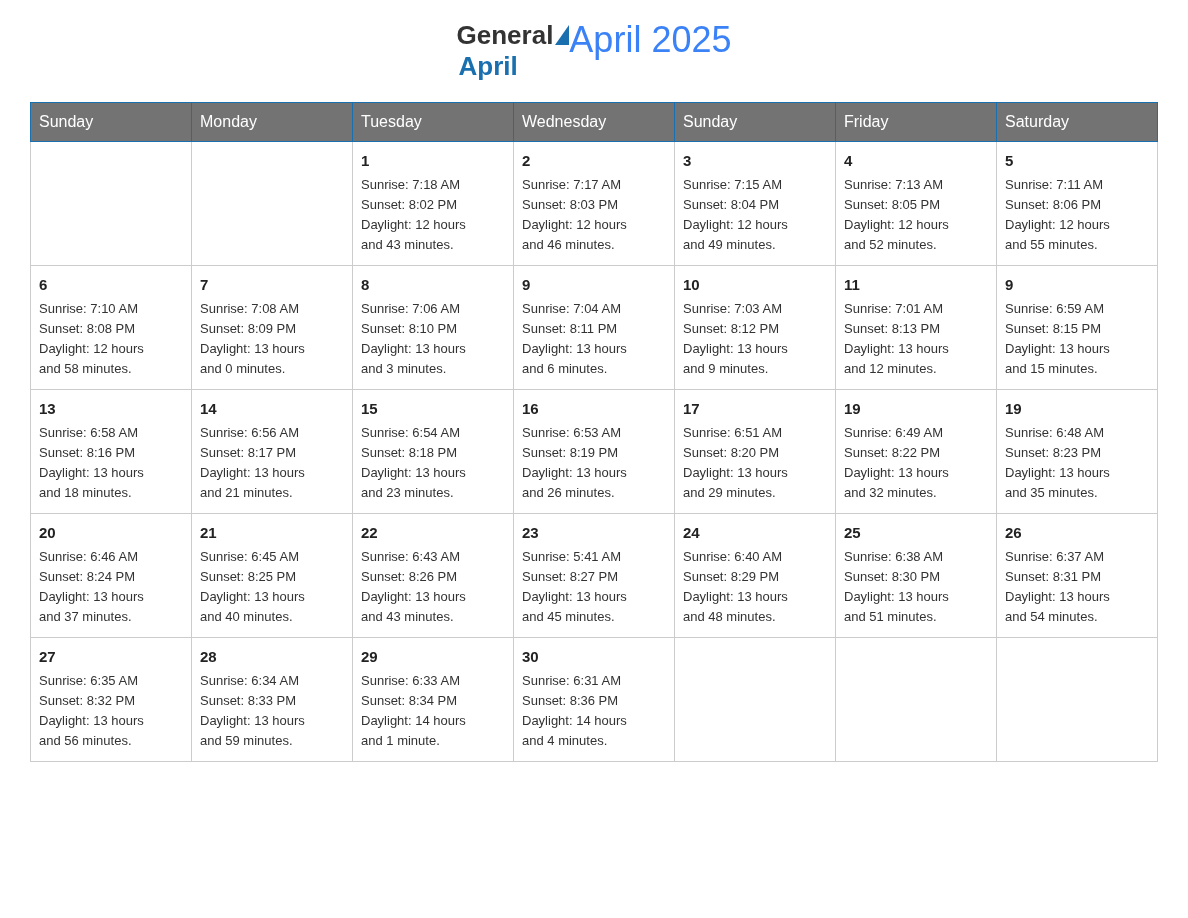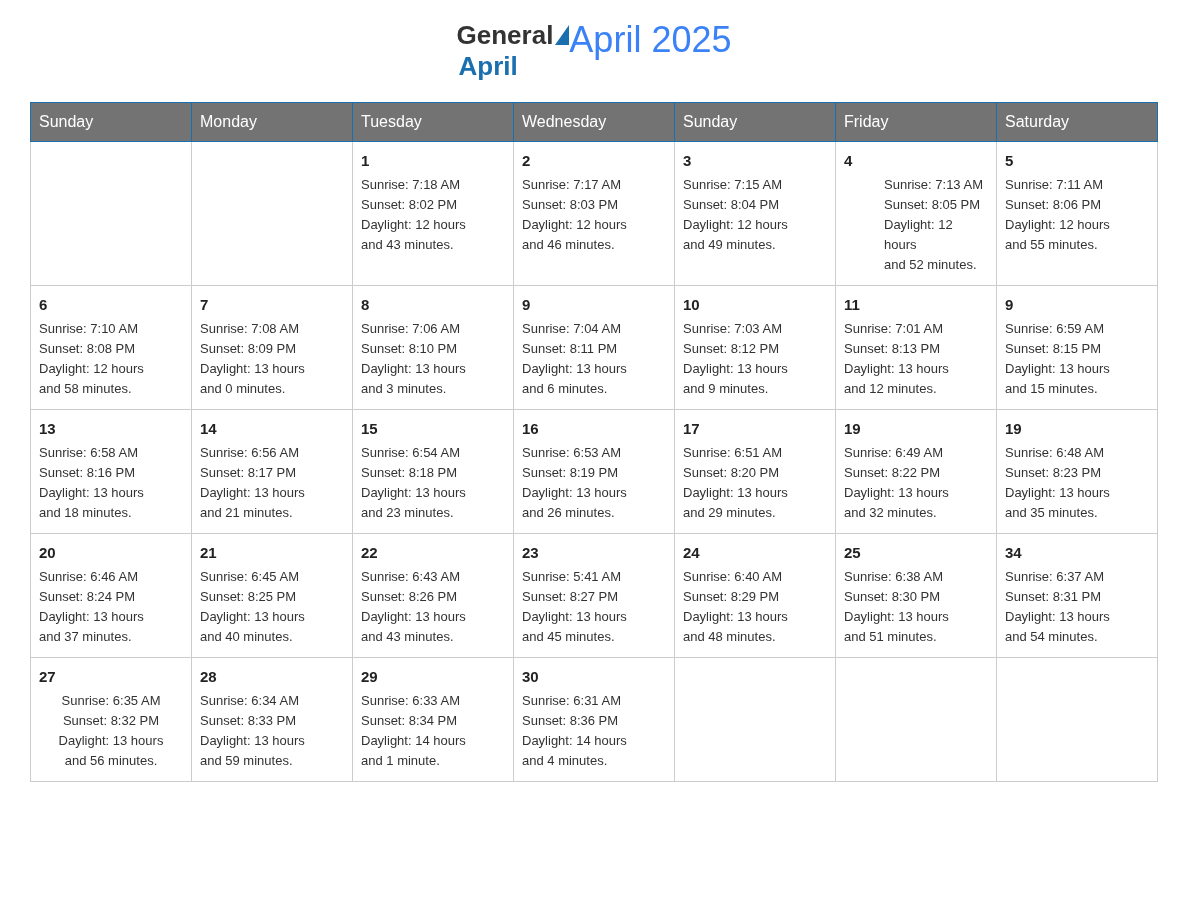--- a/index.html
+++ b/index.html
@@ -146,21 +146,21 @@
         </td>
         <td>
           <span class="day-number">3</span>
           <div class="day-info" style="white-space: pre-line;">Sunrise: 7:15 AM
 Sunset: 8:04 PM
 Daylight: 12 hours
 and 49 minutes.</div>
         </td>
         <td>
           <span class="day-number">4</span>
-          <div class="day-info" style="white-space: pre-line; margin-left: 40px;">Sunrise: 7:13 AM
+          <div class="day-info" style="white-space: pre-line;">Sunrise: 7:13 AM
 Sunset: 8:05 PM
 Daylight: 12 hours
 and 52 minutes.</div>
         </td>
         <td>
           <span class="day-number">5</span>
           <div class="day-info" style="white-space: pre-line;">Sunrise: 7:11 AM
 Sunset: 8:06 PM
 Daylight: 12 hours
 and 55 minutes.</div>
@@ -305,31 +305,31 @@
 and 48 minutes.</div>
         </td>
         <td>
           <span class="day-number">25</span>
           <div class="day-info" style="white-space: pre-line;">Sunrise: 6:38 AM
 Sunset: 8:30 PM
 Daylight: 13 hours
 and 51 minutes.</div>
         </td>
         <td>
-          <span class="day-number">34</span>
+          <span class="day-number">26</span>
           <div class="day-info" style="white-space: pre-line;">Sunrise: 6:37 AM
 Sunset: 8:31 PM
 Daylight: 13 hours
 and 54 minutes.</div>
         </td>
       </tr>
       <tr>
         <td>
           <span class="day-number">27</span>
-          <div class="day-info" style="white-space: pre-line; text-align: center;">Sunrise: 6:35 AM
+          <div class="day-info" style="white-space: pre-line;">Sunrise: 6:35 AM
 Sunset: 8:32 PM
 Daylight: 13 hours
 and 56 minutes.</div>
         </td>
         <td>
           <span class="day-number">28</span>
           <div class="day-info" style="white-space: pre-line;">Sunrise: 6:34 AM
 Sunset: 8:33 PM
 Daylight: 13 hours
 and 59 minutes.</div>

